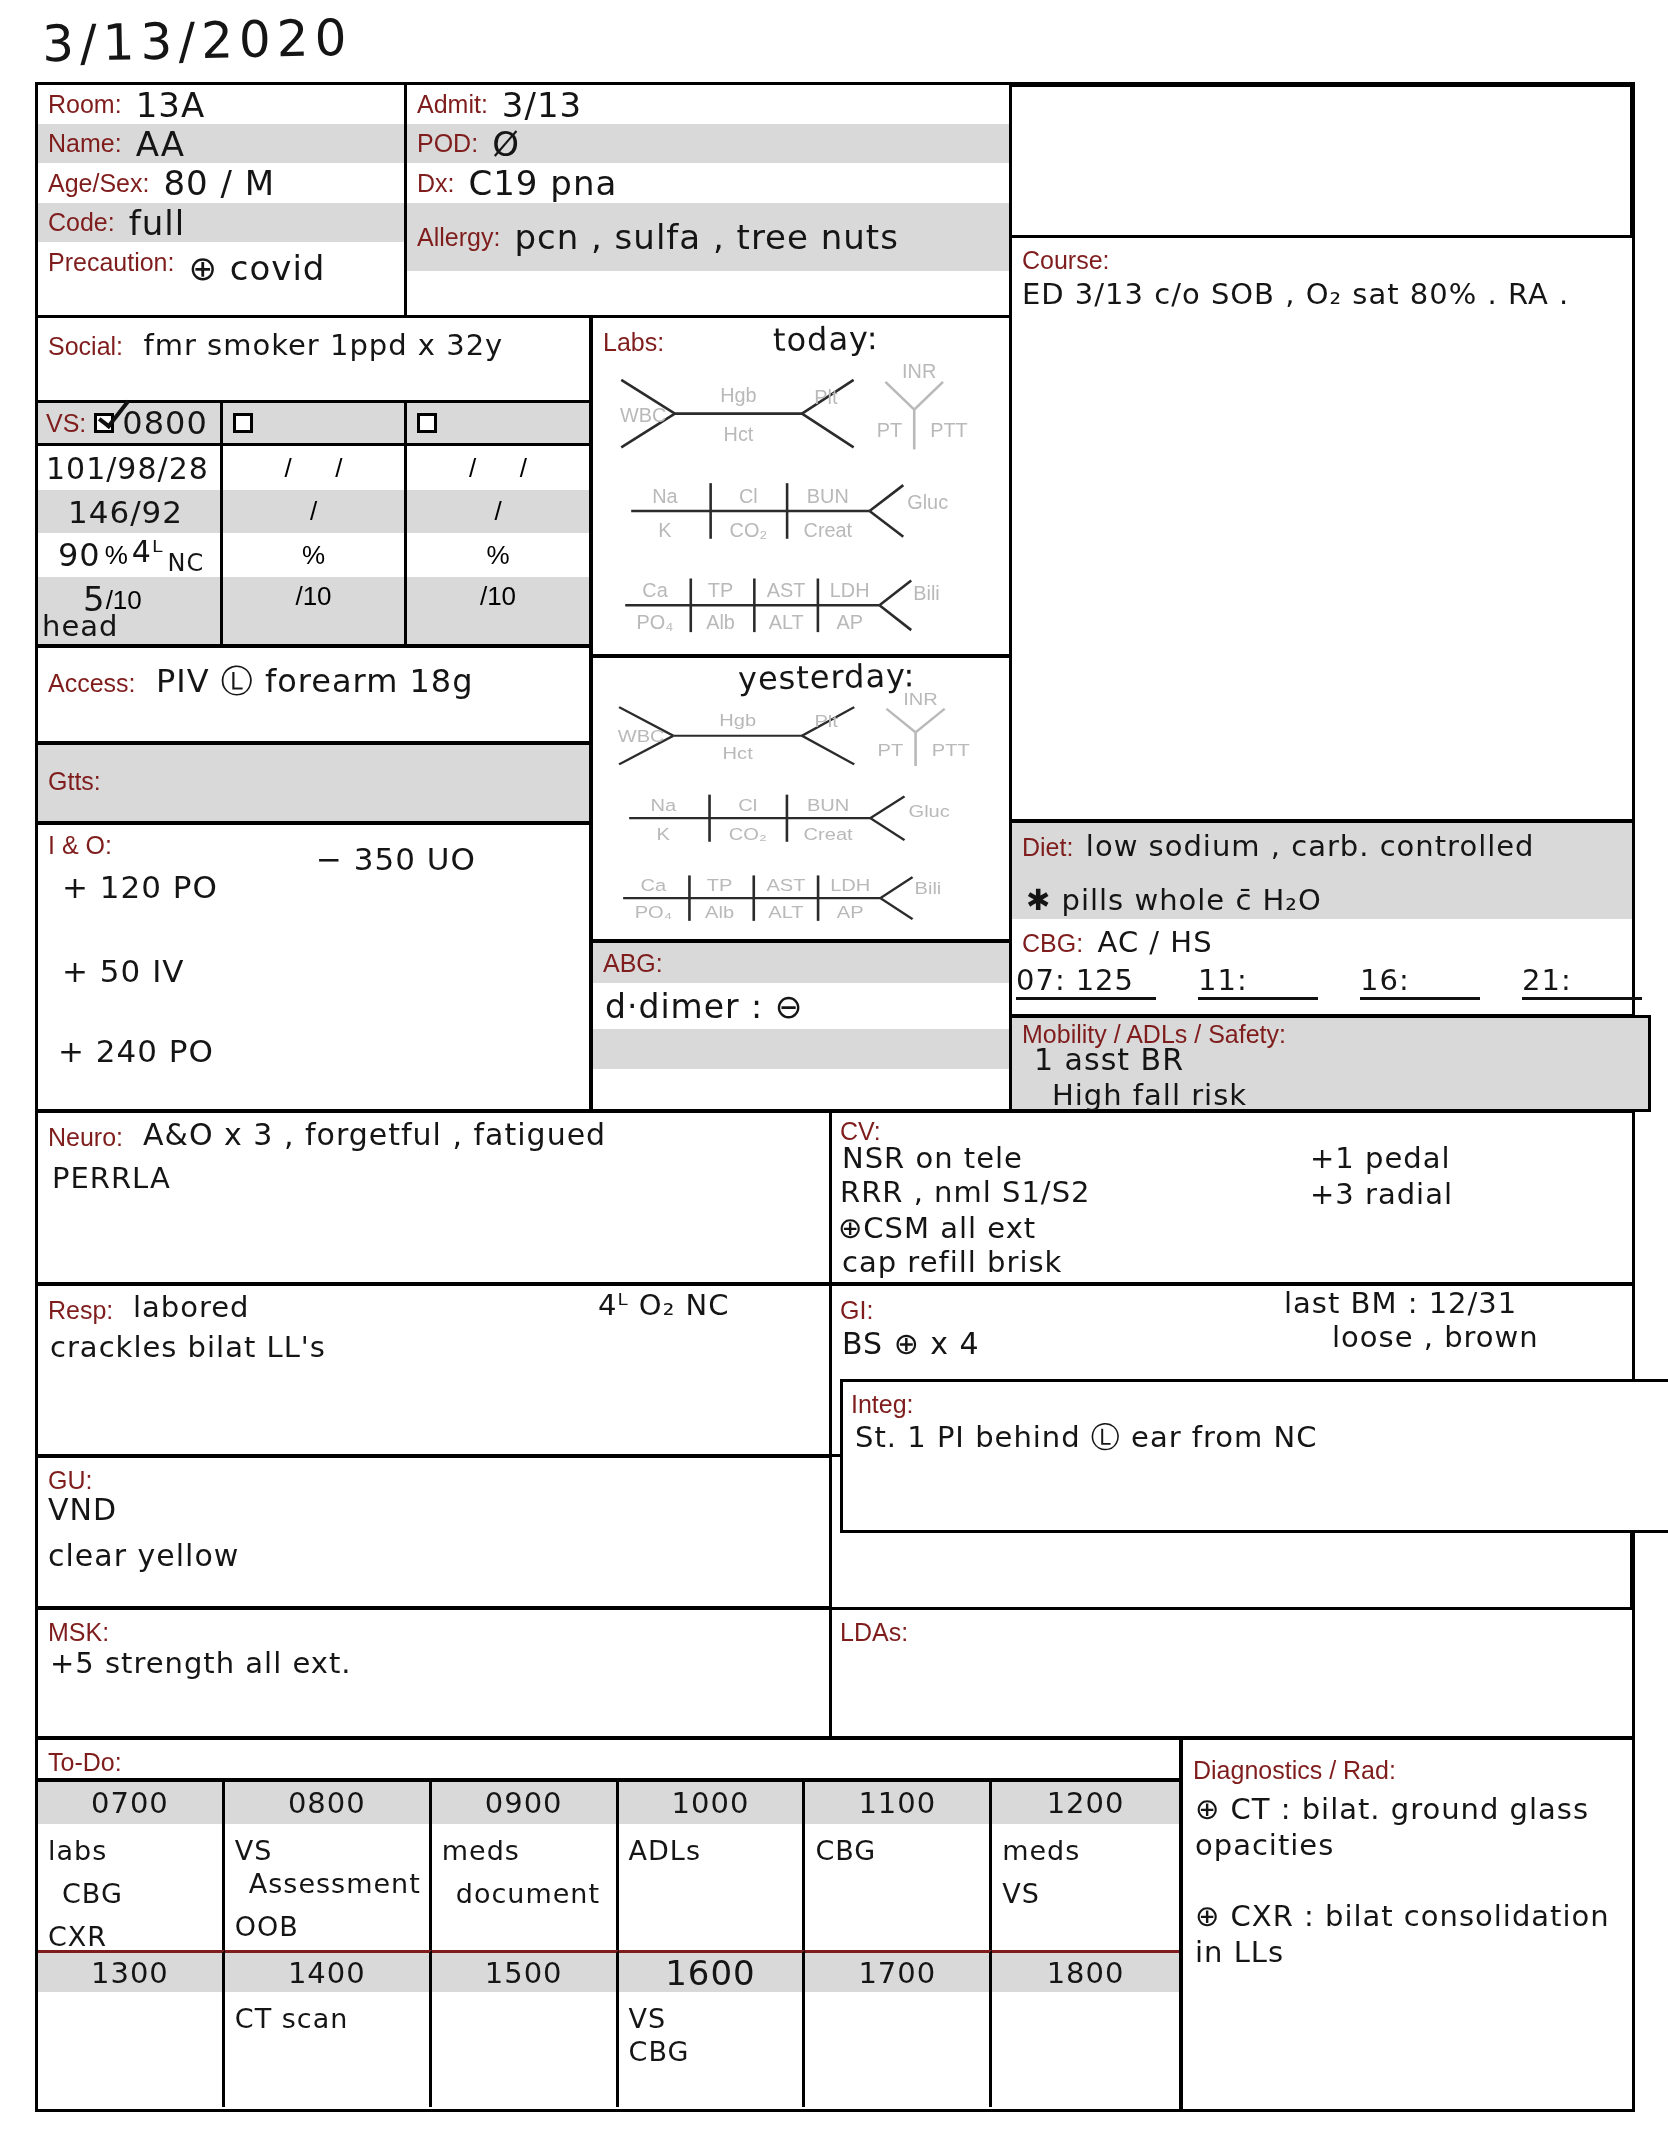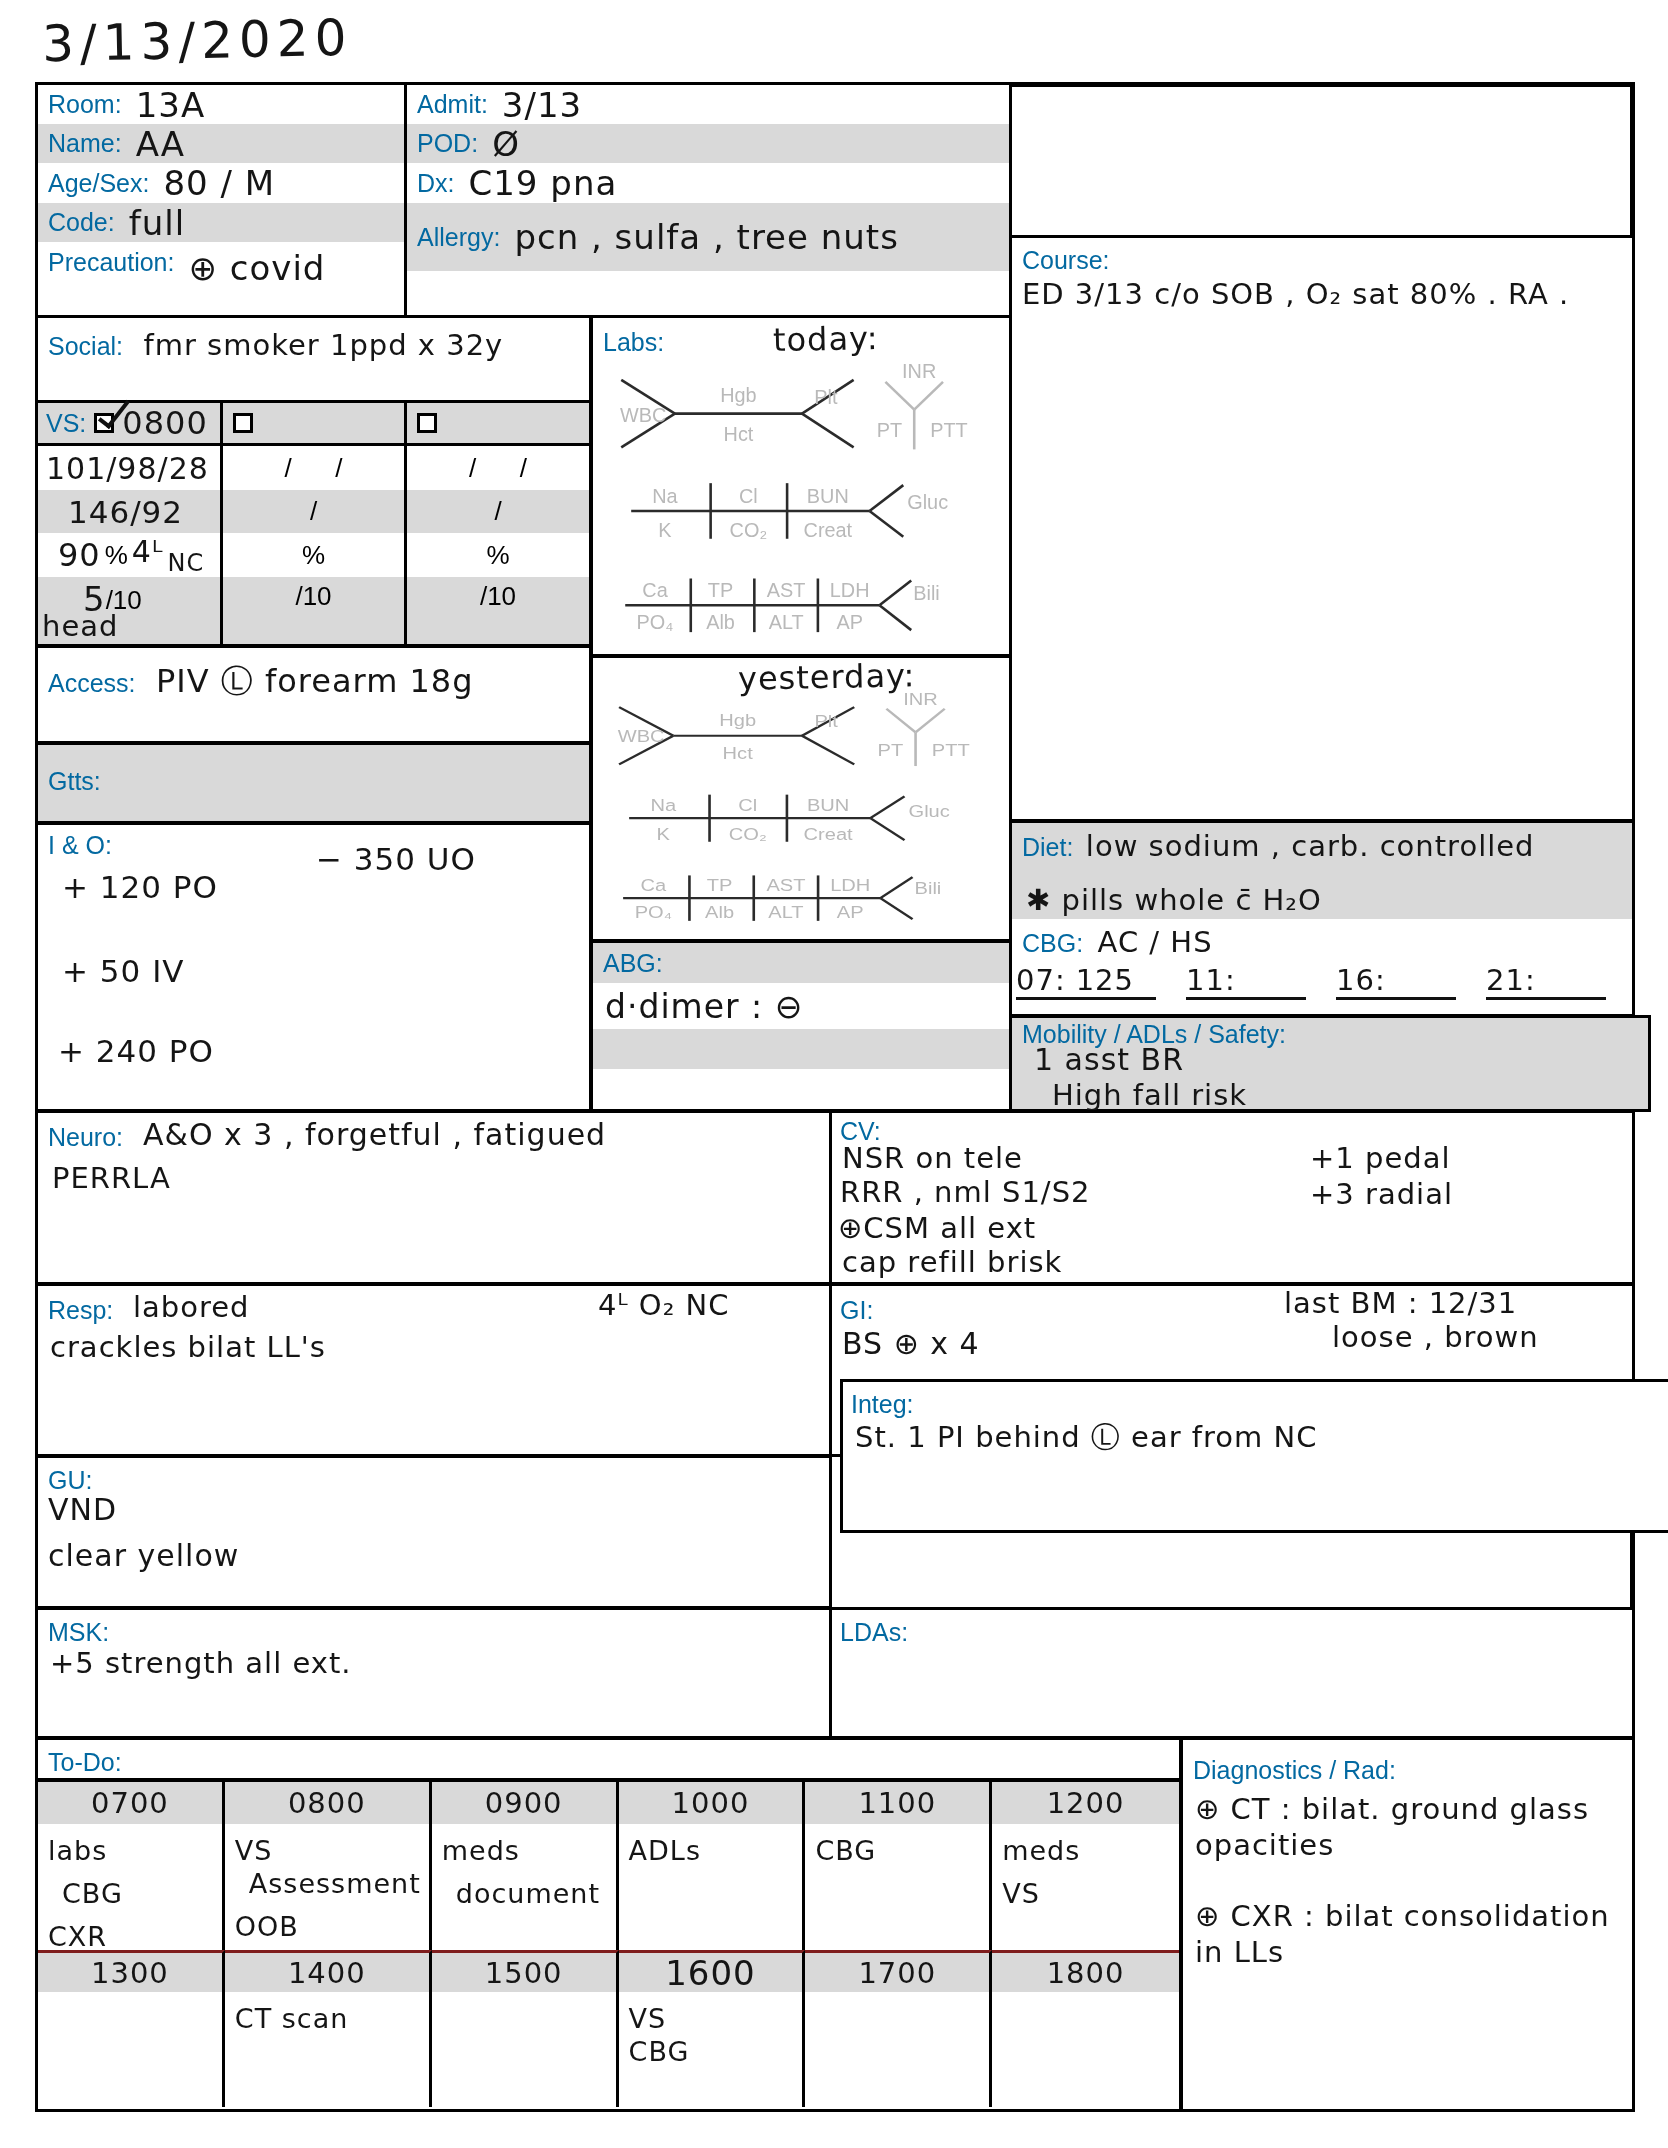--- a/index.html
+++ b/index.html
@@ -3,21 +3,21 @@
 <meta charset="utf-8">
 <style>
   * { margin:0; padding:0; box-sizing:border-box; }
   html,body { background:#ffffff; }
   .page { position:relative; width:1668px; height:2148px; background:#fff; overflow:hidden;
           font-family:"Liberation Sans", sans-serif; color:#111; }
   .abs { position:absolute; }
   .sheet { position:absolute; border:5px solid #000; background:transparent; }
   .box { position:absolute; border:3px solid #000; background:#fff; }
   .gray { background:#d9d9d9; }
-  .plabel { font-family:"Liberation Sans", sans-serif; font-size:25px; color:#0369a1; white-space:nowrap; }
+  .plabel { font-family:"Liberation Sans", sans-serif; font-size:25px; color:#7f1d1d; white-space:nowrap; }
   .hw { font-family:"DejaVu Sans", sans-serif; font-size:34px; color:#151515; letter-spacing:1px; white-space:nowrap; }
   .hw-sm { font-size:29px; }
   .hw-xs { font-size:24px; }
   .wrap { white-space:normal; }
   .row { display:flex; align-items:center; gap:14px; padding-left:10px; }
   .ph { font-size:26px; white-space:pre; color:#000; }
   .cb { display:inline-block; width:20px; height:20px; border:3px solid #000; background:#fff; position:relative; flex:0 0 auto; }
   .cb-check { position:absolute; left:-2px; bottom:1px; width:14px; height:34px;
               border-right:4px solid #111; border-bottom:4px solid #111;
               transform:rotate(38deg); transform-origin:bottom right; }
@@ -313,21 +313,21 @@
   <div class="box" style="left:1009px; top:820px; width:626px; height:197px;">
     <div class="abs gray" style="left:0; top:0; width:100%; height:96px; padding:6px 0 0 10px;">
       <span class="plabel">Diet:</span>
       <span class="hw hw-sm" style="margin-left:8px;">low sodium , carb. controlled</span>
       <div class="hw hw-sm" style="margin-top:20px; margin-left:4px;">✱ pills whole c̄ H₂O</div>
     </div>
     <div class="abs" style="left:10px; top:102px;">
       <span class="plabel">CBG:</span>
       <span class="hw hw-sm" style="margin-left:10px;">AC / HS</span>
     </div>
-    <div class="abs" style="left:4px; top:140px; width:610px; display:flex; gap:30px;align-items:center;">
+    <div class="abs" style="left:4px; top:140px; width:610px; display:flex; gap:42px;align-items:center;">
       <span class="cbg-slot" style="min-width:140px;">
         <span class="hw hw-sm">07:</span>
         <span class="hw hw-sm">125</span>
       </span>
       <span class="cbg-slot">
         <span class="hw hw-sm">11:</span>
         <span class="hw hw-sm"></span>
       </span>
       <span class="cbg-slot">
         <span class="hw hw-sm">16:</span>

